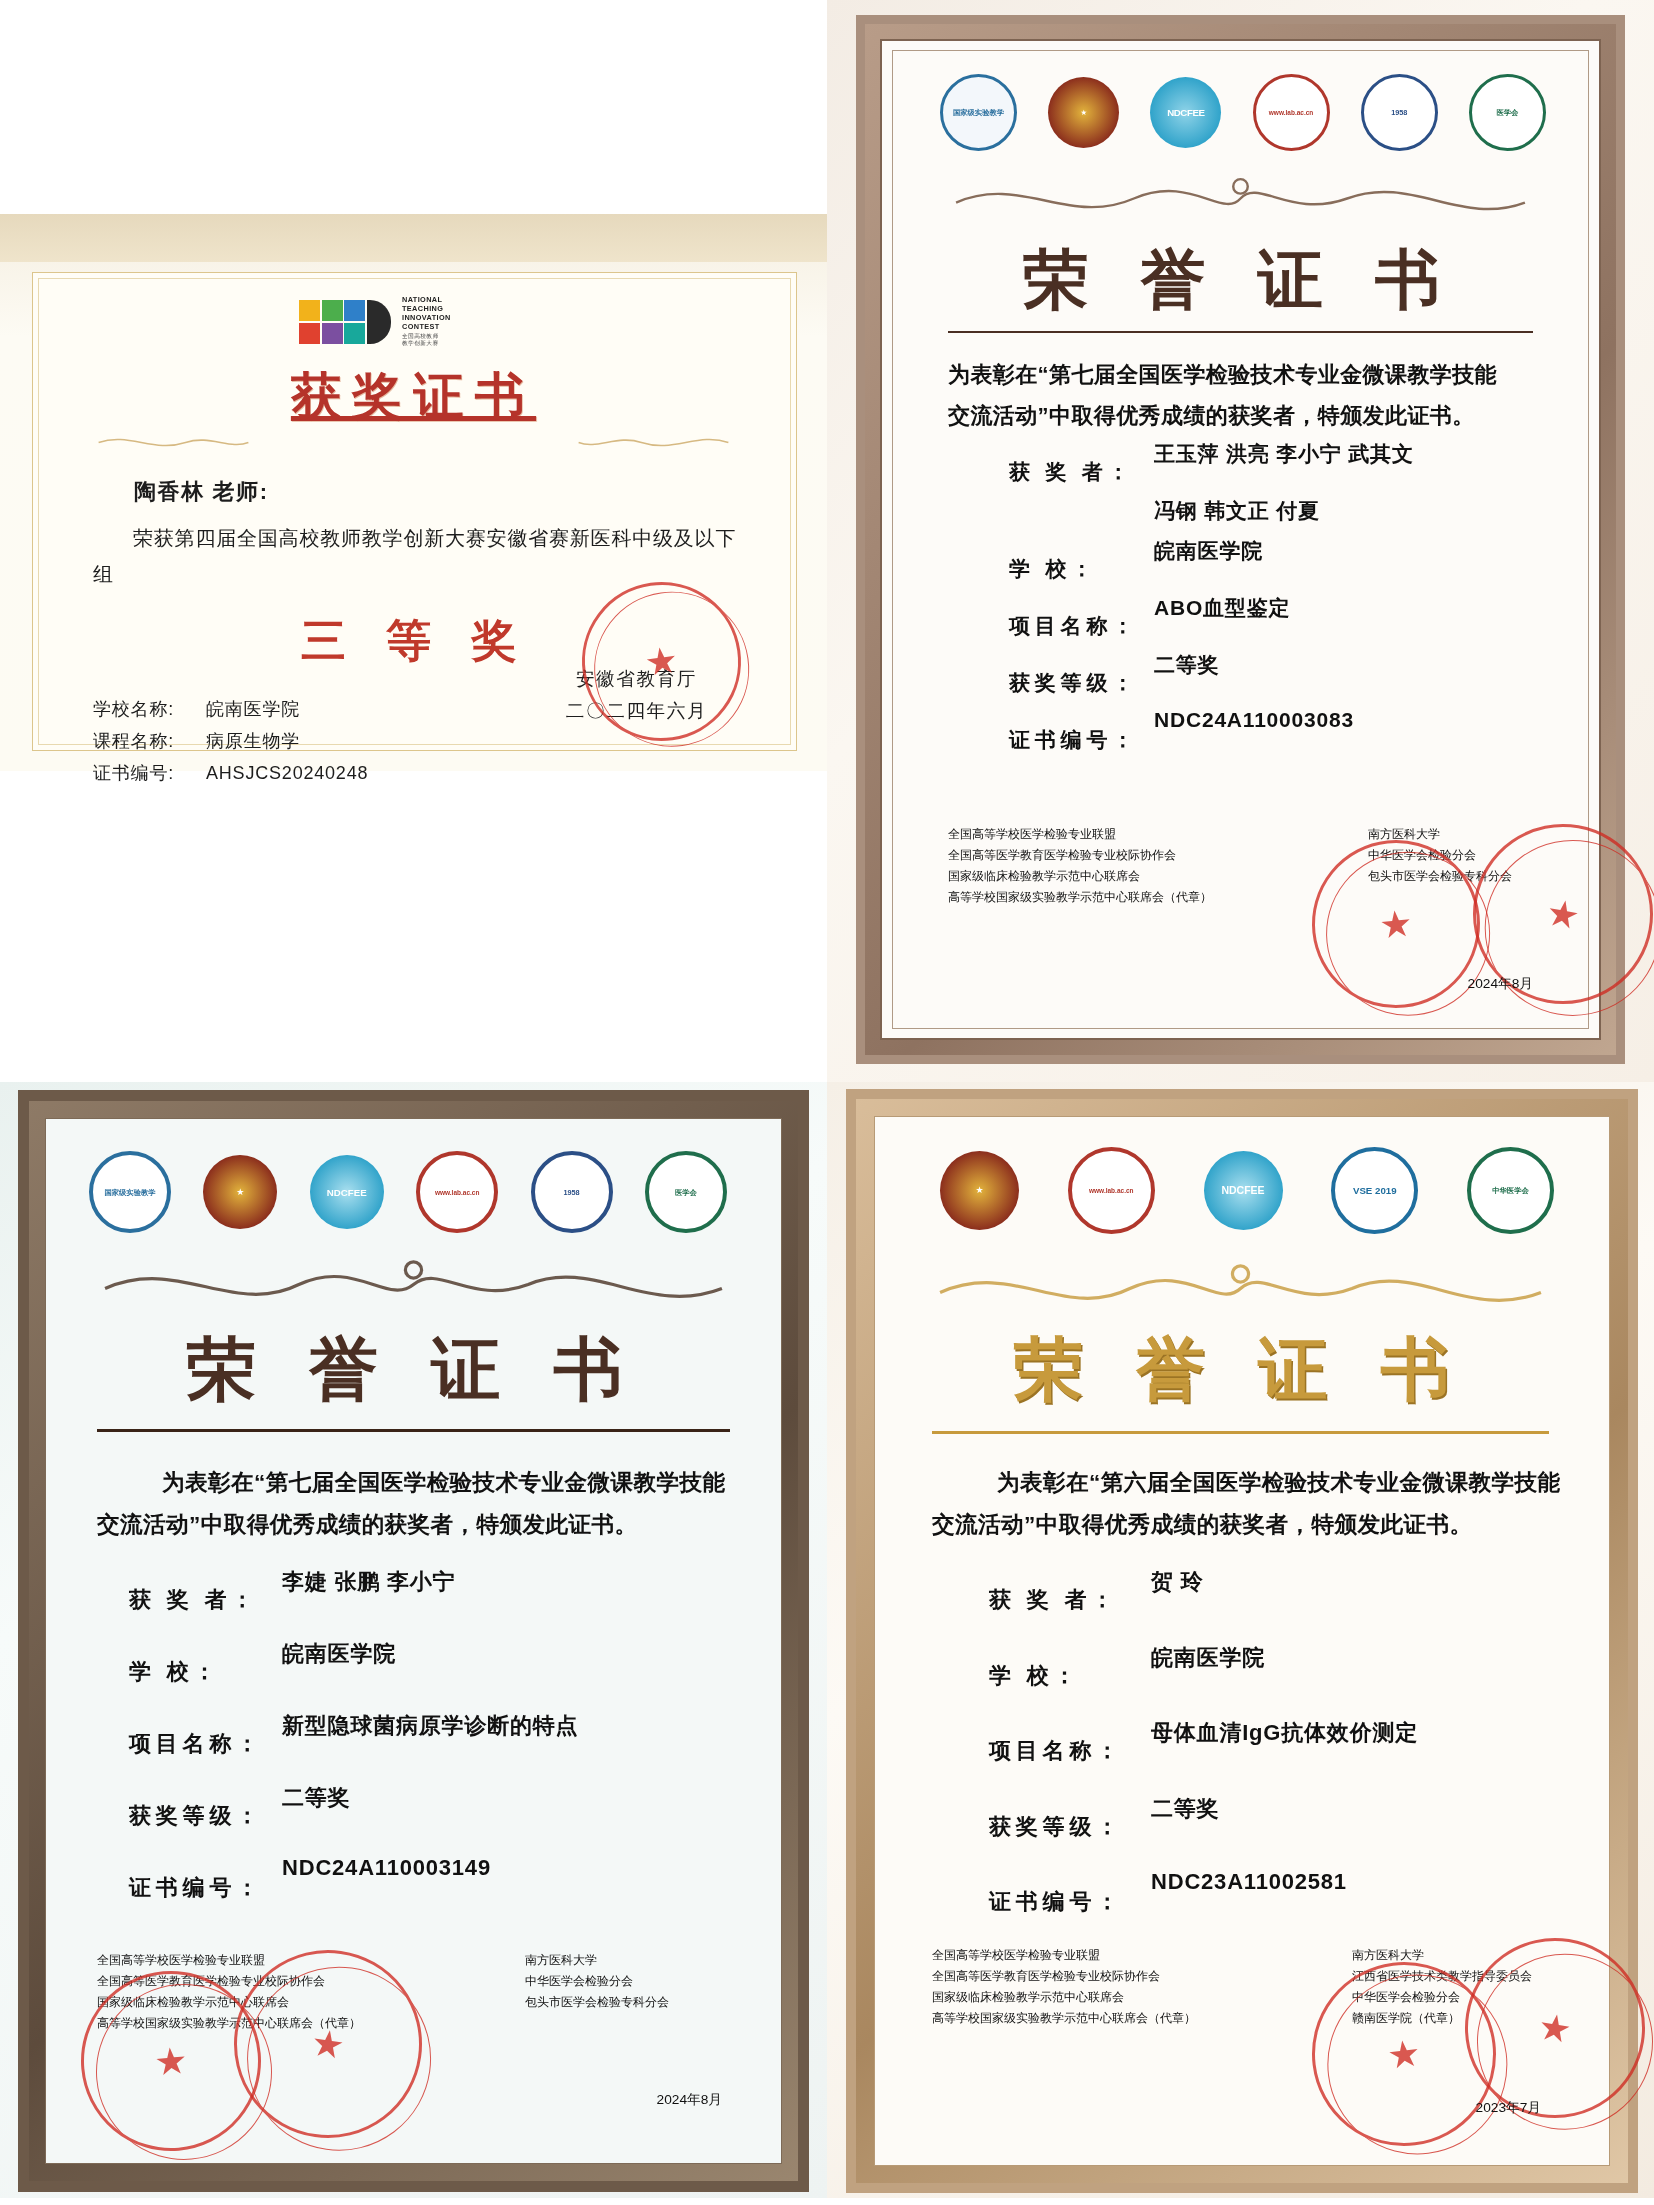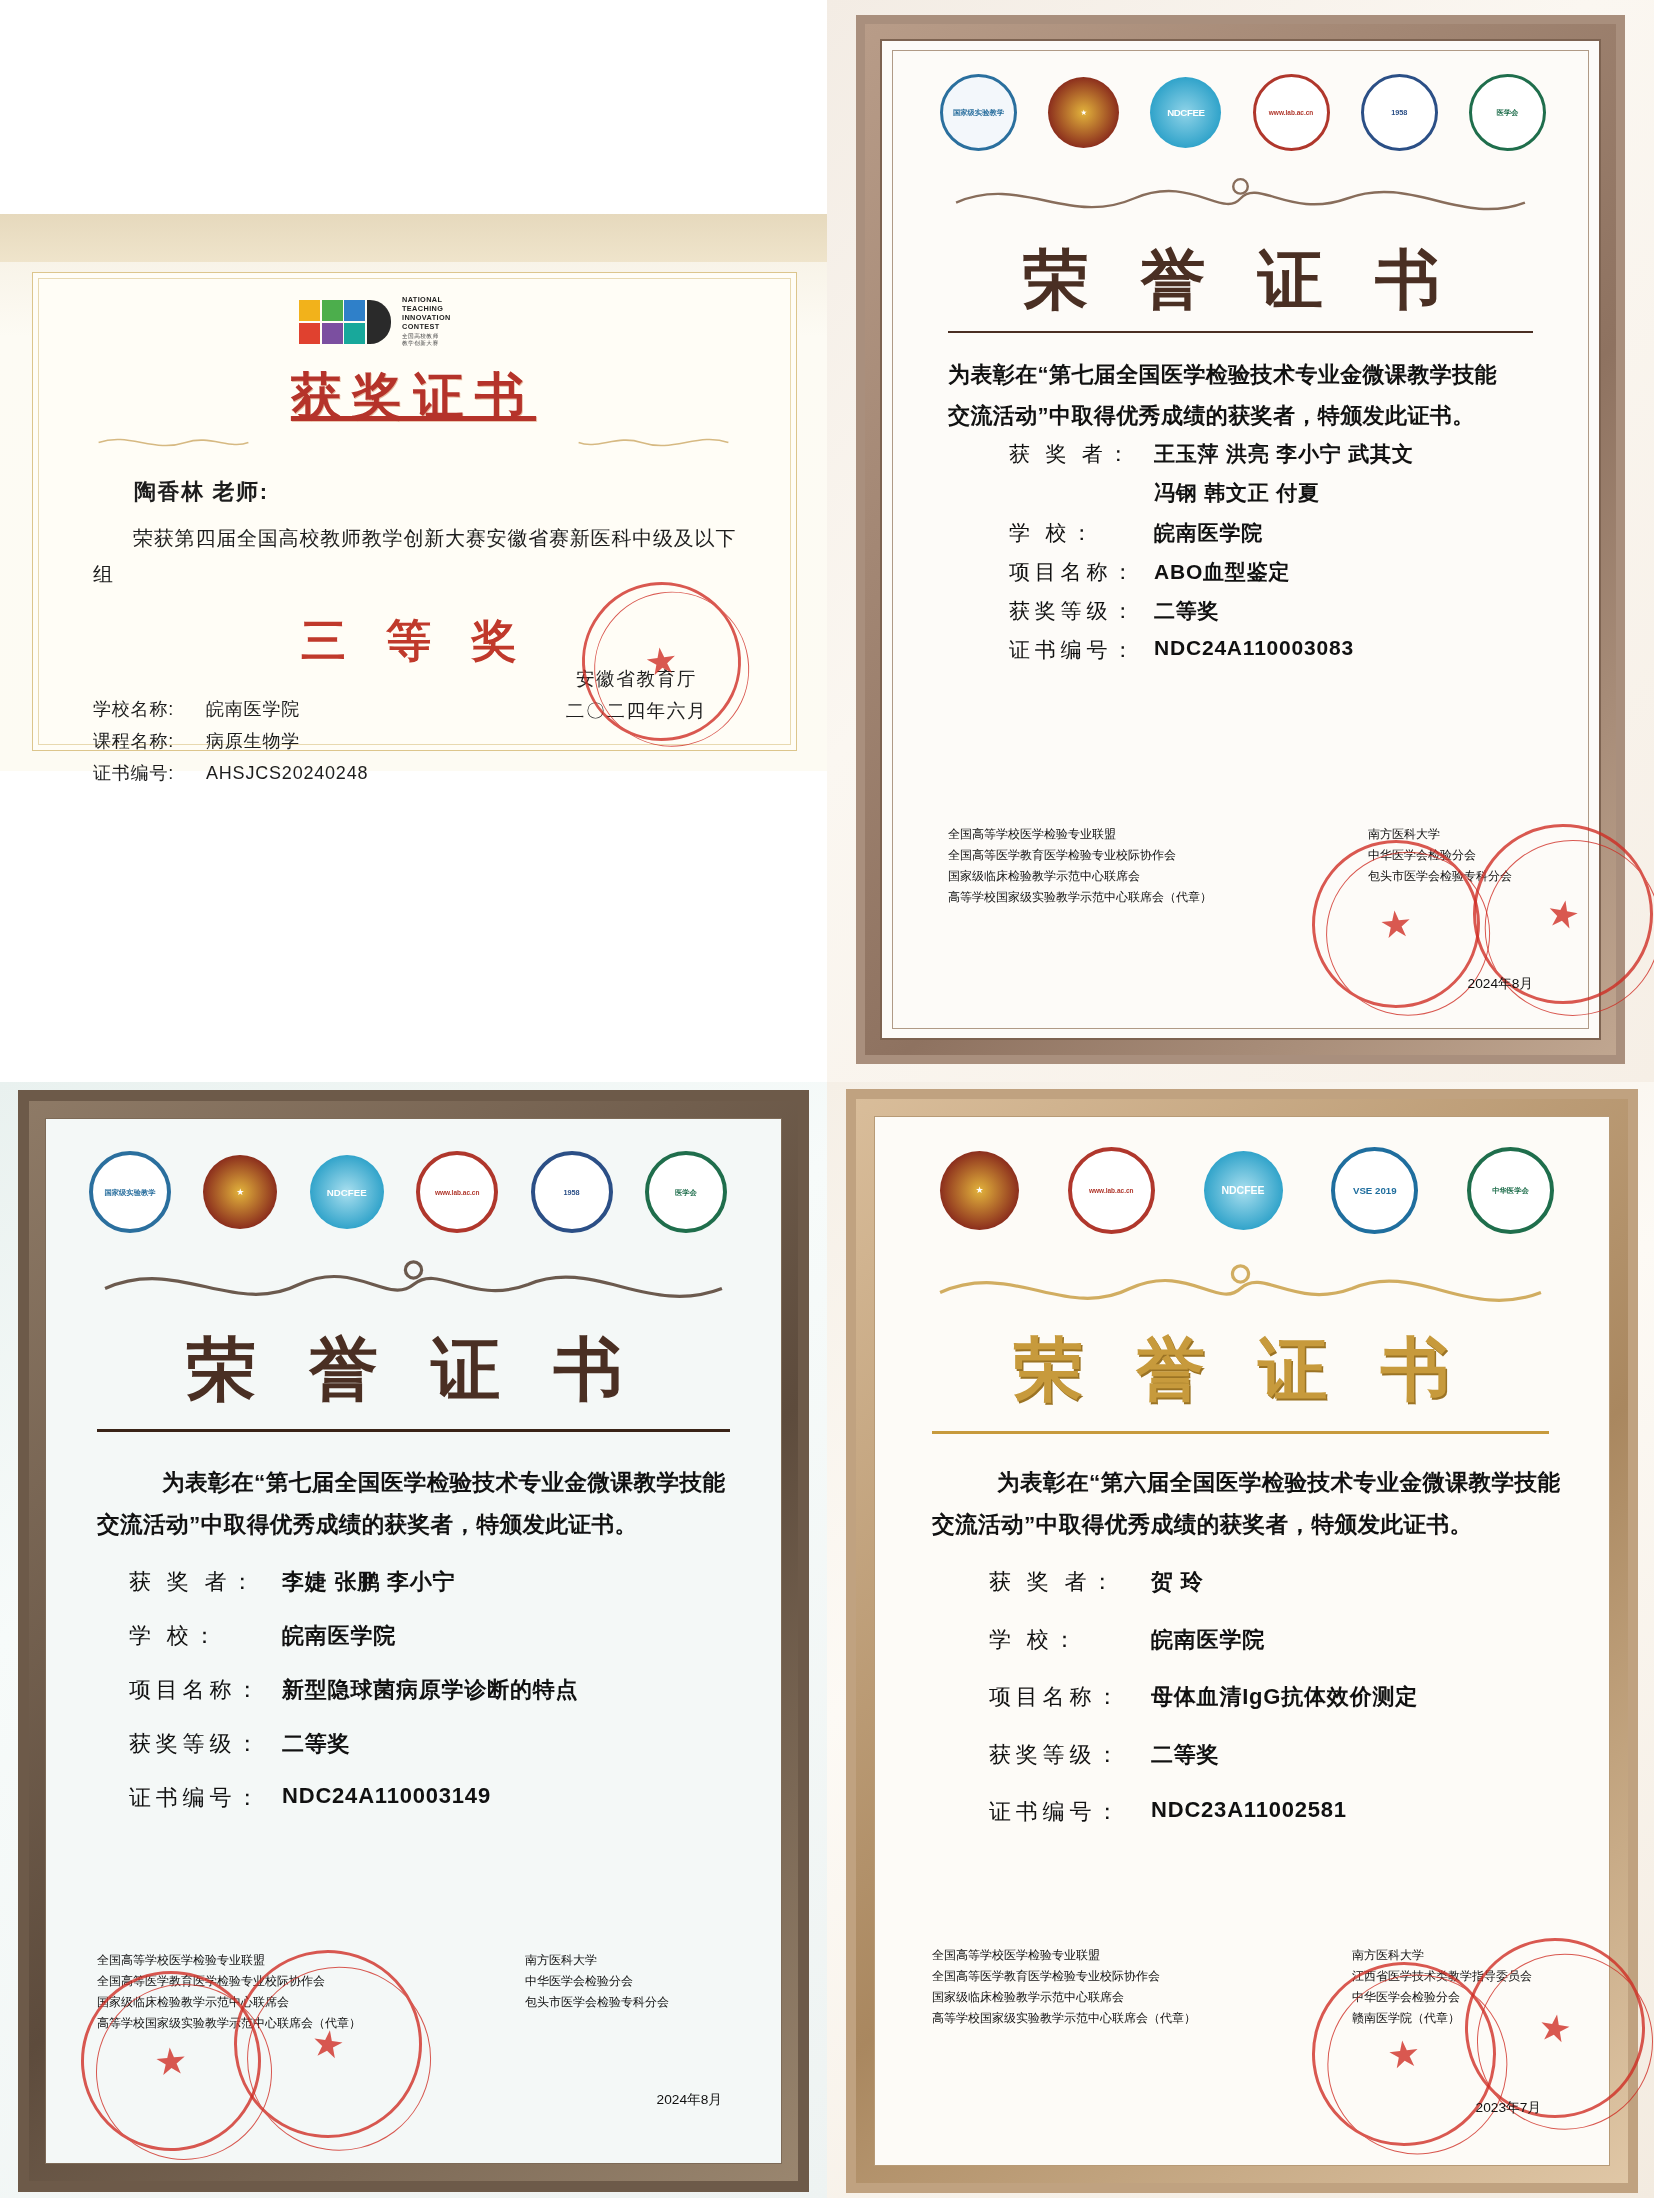--- a/index.html
+++ b/index.html
@@ -53,21 +53,21 @@
   .cert{position:absolute;}
   .hc-logos{position:absolute;display:flex;justify-content:space-between;align-items:center;}
   .lg{border-radius:50%;display:flex;align-items:center;justify-content:center;
      font-size:9px;font-weight:700;color:#fff;text-align:center;line-height:9px;overflow:hidden;}
   .hc-title{position:absolute;width:100%;text-align:center;
      font-family:"Liberation Serif","DejaVu Serif",serif;font-weight:700;letter-spacing:18px;}
   .hc-rule{position:absolute;height:2.4px;}
   .hc-lead{position:absolute;font-weight:700;line-height:1.85;color:#111;letter-spacing:0.4px;}
   .hc-rows{position:absolute;color:#111;}
   .hc-row{display:flex;align-items:flex-start;margin-bottom:11.3px;}
-  .hc-lbl{font-weight:400;letter-spacing:4.8px;flex:0 0 auto;}
+  .hc-lbl{font-weight:700;letter-spacing:4.8px;flex:0 0 auto;margin-top:18px;}
   .hc-val{font-weight:700;letter-spacing:0.8px;}
   .hc-foot{position:absolute;font-size:12px;line-height:21px;color:#111;}
   .hc-foot .col2{position:absolute;}
   .hc-date{position:absolute;font-size:13.7px;color:#111;}
   .ornament{position:absolute;opacity:.8;}
 
   
   .tr-cert{left:827px;top:0;width:827px;height:1082px;
     background:linear-gradient(135deg,#f3ece4 0%,#fbf7f1 40%,#f6efe6 100%);}
   .tr-bd1{position:absolute;left:29px;top:14.5px;right:29px;bottom:18px;border:9.7px solid #a98f7d;

